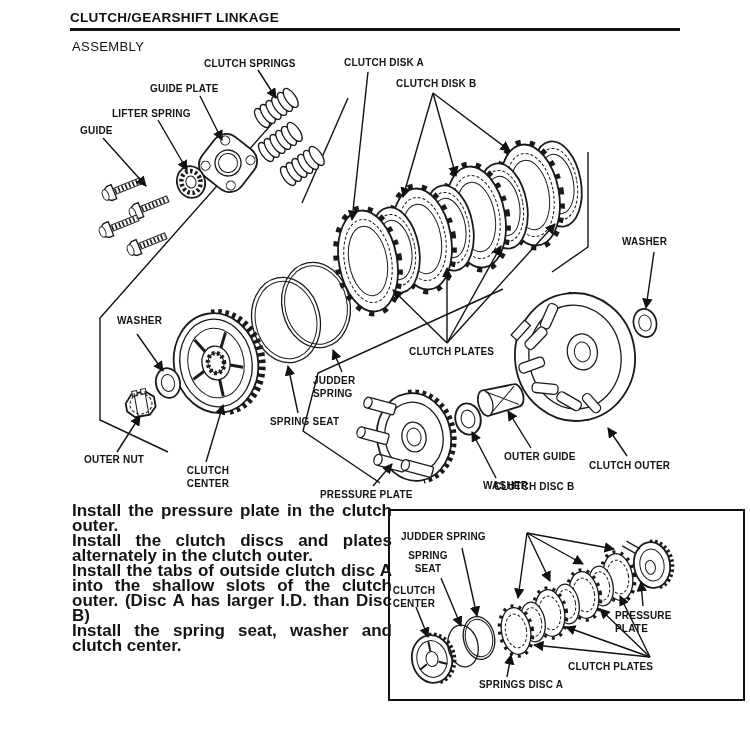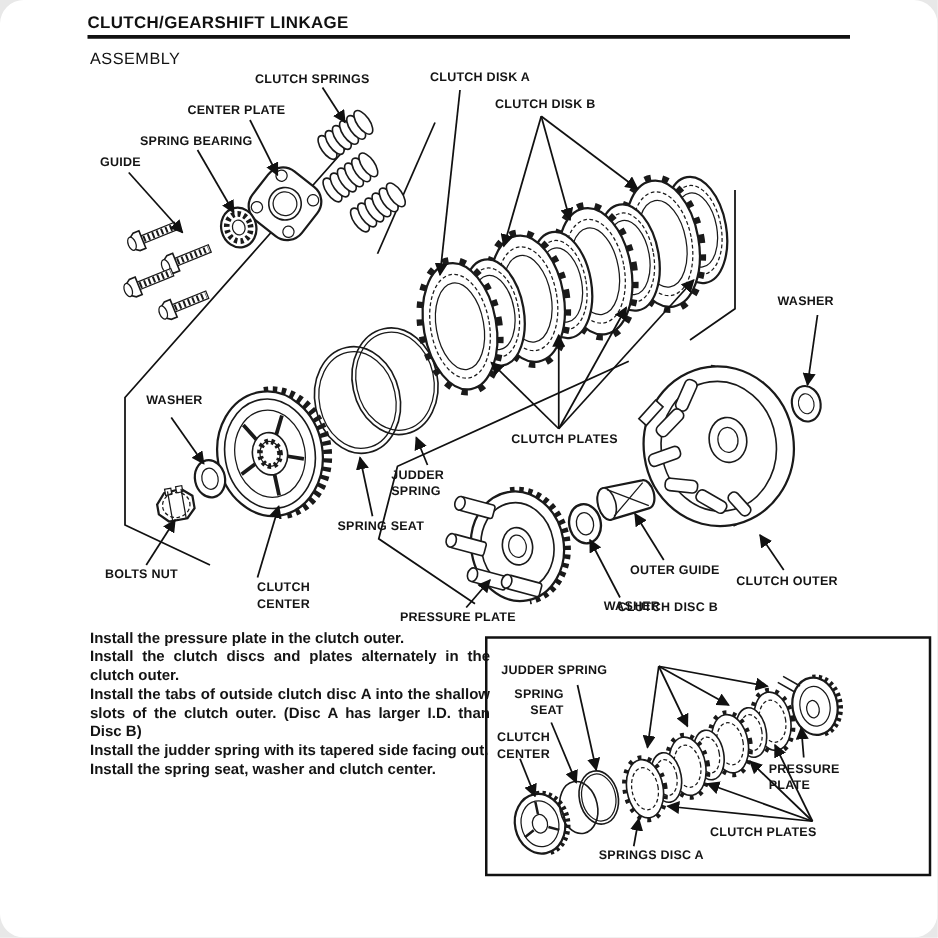--- a/index.html
+++ b/index.html
@@ -1,26 +1,26 @@
 <!DOCTYPE html>
 <html><head>
 <meta charset="utf-8">
 <style>
   html,body{margin:0;padding:0;background:#e8e8e8;}
   #page{position:relative;width:750px;height:750px;background:#ffffff;overflow:hidden;
-        font-family:"Liberation Sans",sans-serif;color:#111;border-radius:19px;}
+        font-family:"Liberation Sans",sans-serif;color:#111;}
   #art{position:absolute;left:0;top:0;}
   .hd-title{position:absolute;left:70px;top:10px;font-size:13.5px;font-weight:700;letter-spacing:.3px;}
   .hd-rule{position:absolute;left:70px;top:28px;width:610px;height:3px;background:#111;}
   .hd-sec{position:absolute;left:72px;top:39px;font-size:13px;font-weight:400;letter-spacing:.4px;}
   .lbl{position:absolute;font-size:10px;font-weight:700;letter-spacing:.2px;line-height:13px;
        white-space:pre-line;color:#141414;}
-  .ctr{text-align:right;}
+  .ctr{text-align:center;}
   .instr{position:absolute;left:72px;top:503px;width:320px;}
-  .instr p{margin:0;font-size:12px;font-weight:700;line-height:15px;text-align:justify;color:#141414;}
+  .instr p{margin:0;font-size:17px;font-weight:700;line-height:15px;text-align:justify;color:#141414;}
   
   .ln{stroke:#1a1a1a;fill:none;}
   .s2{stroke-width:1.8;}  .s15{stroke-width:1.3;}  .s1{stroke-width:1;}
   .wf{fill:#fff;}
   .teeth{stroke:#1a1a1a;fill:none;stroke-width:7;stroke-dasharray:3.5 3.5;}
   .teeth-s{stroke:#1a1a1a;fill:none;stroke-width:4.5;stroke-dasharray:2.5 2.5;}
   .tabs{stroke:#1a1a1a;fill:none;stroke-width:6;stroke-dasharray:5 9;}
   .tabs-s{stroke:#1a1a1a;fill:none;stroke-width:4;stroke-dasharray:3 5;}
   .wavy{stroke:#1a1a1a;fill:none;stroke-width:1;stroke-dasharray:3 2;}
   .lead{stroke:#111;stroke-width:1.4;fill:none;}
@@ -292,44 +292,43 @@
         <path class="arrow" d="M507,677 L511,655"></path>
       </g>
     </g>
   </svg>
 
   <div class="hd-title">CLUTCH/GEARSHIFT LINKAGE</div>
   <div class="hd-rule"></div>
   <div class="hd-sec">ASSEMBLY</div>
 
   <div class="lbl" style="left:80px;top:124px">GUIDE</div>
-  <div class="lbl" style="left:112px;top:107px">SPRING BEARING</div>
-  <div class="lbl" style="left:150px;top:82px">CENTER PLATE</div>
+  <div class="lbl" style="left:112px;top:107px">LIFTER SPRING</div>
+  <div class="lbl" style="left:150px;top:82px">GUIDE PLATE</div>
   <div class="lbl" style="left:204px;top:57px">CLUTCH SPRINGS</div>
   <div class="lbl" style="left:344px;top:56px">CLUTCH DISK A</div>
   <div class="lbl" style="left:396px;top:77px">CLUTCH DISK B</div>
   <div class="lbl" style="left:622px;top:235px">WASHER</div>
   <div class="lbl" style="left:409px;top:345px">CLUTCH PLATES</div>
   <div class="lbl" style="left:313px;top:374px">JUDDER
 SPRING</div>
   <div class="lbl" style="left:270px;top:415px">SPRING SEAT</div>
   <div class="lbl" style="left:117px;top:314px">WASHER</div>
-  <div class="lbl" style="left:84px;top:453px">BOLTS NUT</div>
+  <div class="lbl" style="left:84px;top:453px">OUTER NUT</div>
   <div class="lbl ctr" style="left:168px;top:464px;width:80px">CLUTCH
 CENTER</div>
   <div class="lbl" style="left:320px;top:488px">PRESSURE PLATE</div>
   <div class="lbl" style="left:483px;top:479px">WASHER</div>
   <div class="lbl" style="left:504px;top:450px">OUTER GUIDE</div>
   <div class="lbl" style="left:589px;top:459px">CLUTCH OUTER</div>
 
   <div class="instr">
     <p>Install the pressure plate in the clutch outer.</p>
     <p>Install the clutch discs and plates alternately in the clutch outer.</p>
     <p>Install the tabs of outside clutch disc A into the shallow slots of the clutch outer. (Disc A has larger I.D. than Disc B)</p>
-    <p>Install the judder spring with its tapered side facing out.</p>
     <p>Install the spring seat, washer and clutch center.</p>
   </div>
 
   <div class="lbl" style="left:494px;top:480px">CLUTCH DISC B</div>
   <div class="lbl" style="left:401px;top:530px">JUDDER SPRING</div>
   <div class="lbl ctr" style="left:405px;top:549px;width:46px">SPRING
 SEAT</div>
   <div class="lbl ctr" style="left:388px;top:584px;width:52px">CLUTCH
 CENTER</div>
   <div class="lbl" style="left:615px;top:609px">PRESSURE

